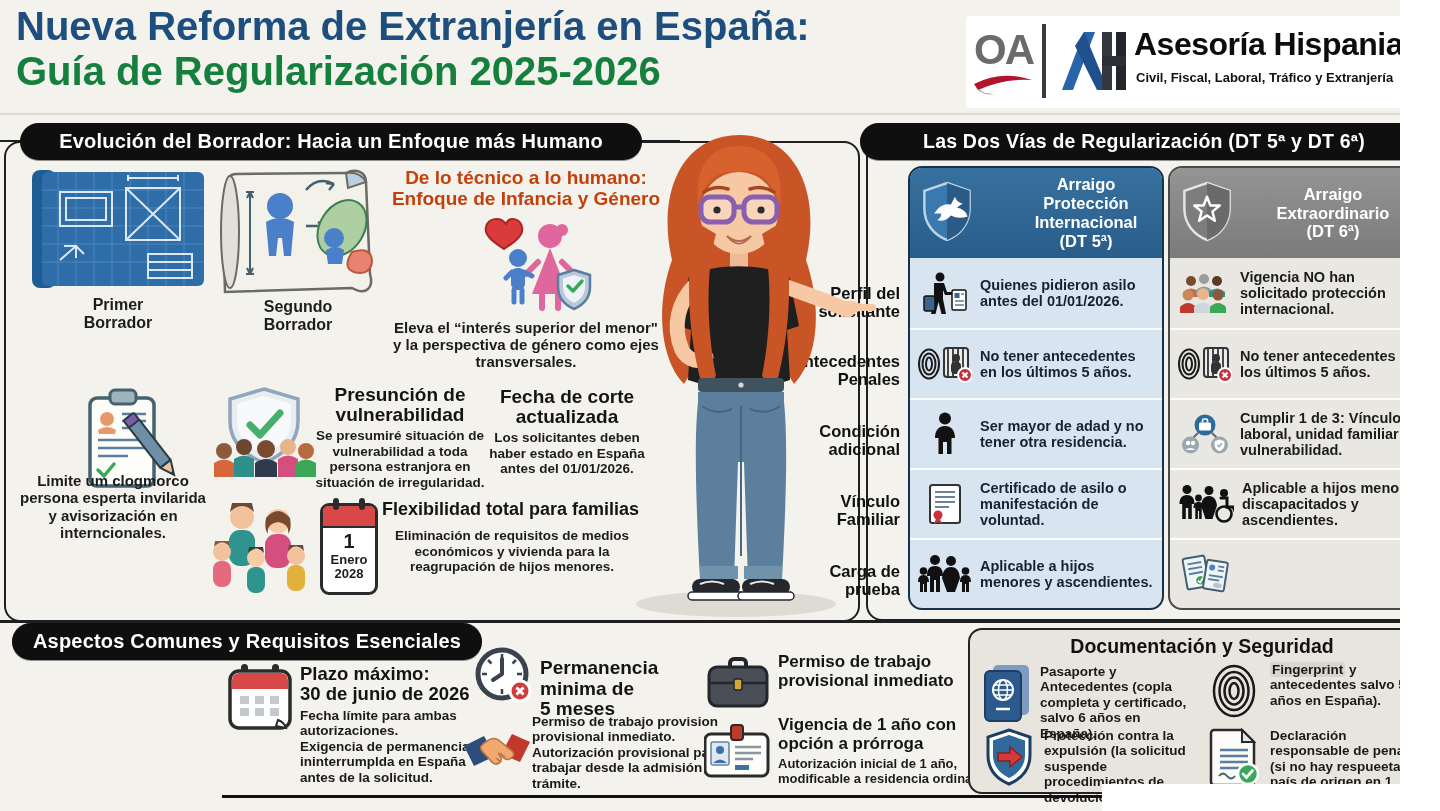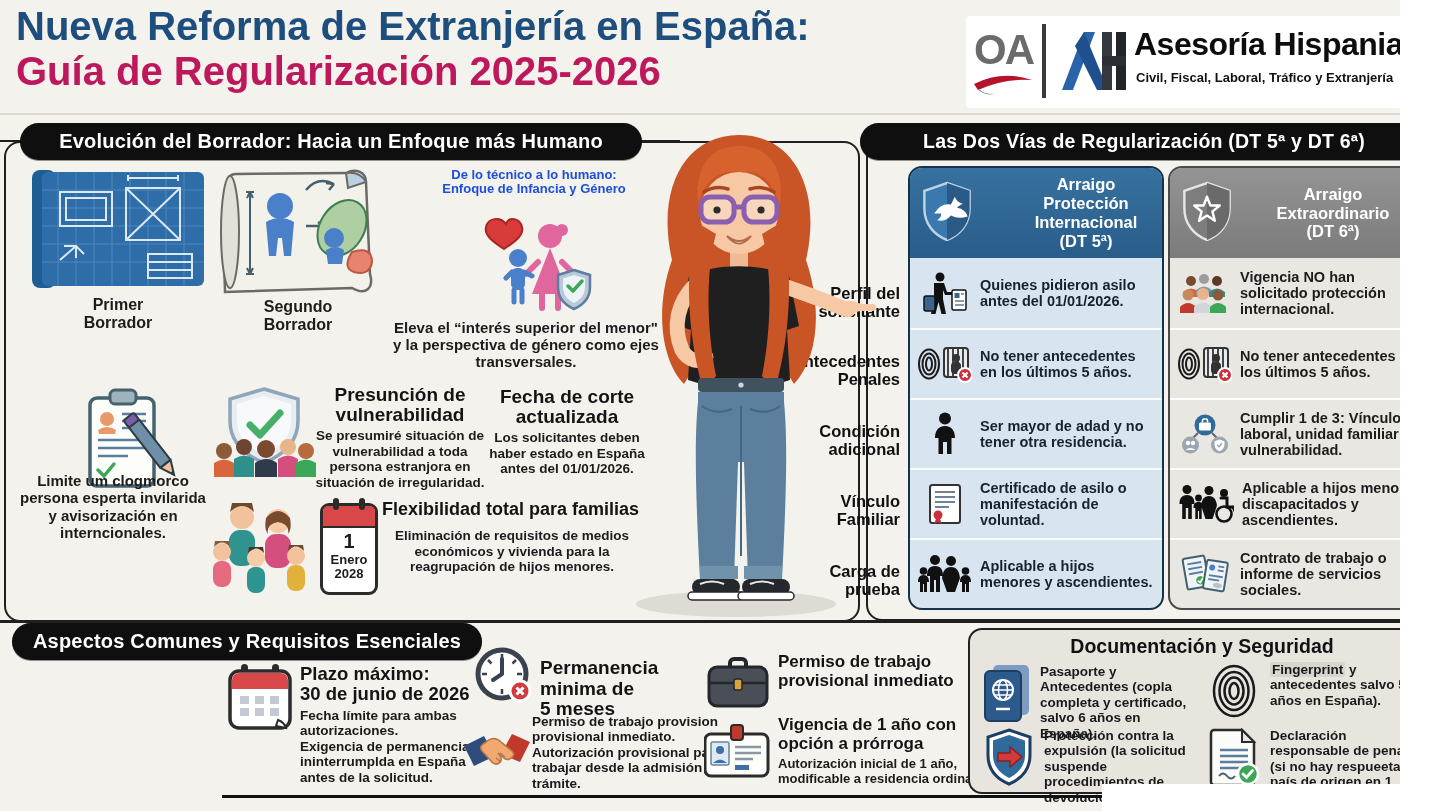--- a/index.html
+++ b/index.html
@@ -26,21 +26,21 @@
   .secitem{position:absolute;display:flex;gap:10px;align-items:flex-start;}
   .hl{background:#d8d5cf;border-radius:2px;padding:0 2px;}
 </style>
 </head>
 <body>
 
 <div id="canvas">
 
   <div class="abs" style="left:16px;top:4px;width:950px;">
     <div style="font-size:40px;line-height:1.12;color:#1e4e7d;">Nueva Reforma de Extranjería en España:</div>
-    <div style="font-size:40px;line-height:1.12;color:#be185d;">Guía de Regularización 2025-2026</div>
+    <div style="font-size:40px;line-height:1.12;color:#15803d;">Guía de Regularización 2025-2026</div>
   </div>
 
   <div class="abs" style="left:966px;top:16px;width:470px;height:92px;background:#fff;border-radius:4px;">
     <div class="abs" style="left:8px;top:10px;font-size:42px;color:#6b6b6b;letter-spacing:-2px;">OA</div>
     <span class="abs" style="left:6px;top:58px;">
       <svg width="62" height="22" viewBox="0 0 62 22">
           <path d="M2 10 Q30 -4 60 6 Q32 4 6 16z" fill="#b5122b"></path>
           <path d="M4 14 q8 8 18 6 q-10 0 -14 -4z" fill="#8a8a8a"></path>
         </svg>
     </span>
@@ -104,21 +104,21 @@
       <path d="M92 24 q12 -14 28 -6 m0 0 l-8 -1 m8 1 l-5 6" stroke="#44606e" stroke-width="2.5" fill="none"></path>
       <ellipse cx="128" cy="62" rx="22" ry="30" fill="#aecfa2" stroke="#3e7d4e" stroke-width="2" transform="rotate(32 128 62)"></ellipse>
       <path d="M138 86 q20 -6 20 10 q-2 14 -18 10 q-12 -4 -2 -20z" fill="#e8836f" stroke="#b85843" stroke-width="2"></path>
       <circle cx="120" cy="72" r="10" fill="#4a7fc9"></circle>
       <path d="M112 84 q10 -6 18 0 l-2 14 h-14z" fill="#4a7fc9"></path>
     </svg>
   </span>
   <div class="abs c pre" style="left:228px;top:298px;width:140px;font-size:16px;line-height:1.1;">Segundo
 Borrador</div>
 
-  <div class="abs c pre" style="left:398px;top:168px;width:272px;font-size:13px;line-height:1.1;color:#1d4ed8;">De lo técnico a lo humano:
+  <div class="abs c pre" style="left:390px;top:168px;width:272px;font-size:19px;line-height:1.1;color:#c2410c;">De lo técnico a lo humano:
 Enfoque de Infancia y Género</div>
 
   <span class="abs" style="left:478px;top:214px;">
     <svg width="116" height="102" viewBox="0 0 116 102">
       <path d="M28 10 c-6 -8 -18 -6 -20 3 c-2 8 6 14 18 22 c12 -8 20 -14 18 -22 c-2 -9 -13 -11 -16 -3z" fill="#d93a3a" stroke="#a82626" stroke-width="2"></path>
       <circle cx="84" cy="16" r="6" fill="#e0679e"></circle>
       <circle cx="72" cy="22" r="12" fill="#e0679e"></circle>
       <path d="M72 34 L54 80 h36 Z" fill="#e0679e"></path>
       <path d="M60 48 l-12 12 M84 48 l10 10" stroke="#e0679e" stroke-width="6" stroke-linecap="round"></path>
       <path d="M64 80 v14 M80 80 v14" stroke="#e0679e" stroke-width="6" stroke-linecap="round"></path>
@@ -433,21 +433,20 @@
             <path d="M15.5 28 l2 2 l3.5 -4" stroke="#fff" stroke-width="1.8" fill="none"></path>
           </g>
           <g transform="rotate(9 34 22)">
             <rect x="24" y="8" width="21" height="29" rx="2" fill="#eef4f8" stroke="#44606e" stroke-width="2"></rect>
             <circle cx="30" cy="15" r="3" fill="#4a7fc9"></circle>
             <path d="M36 13 h6 M36 17 h6 M28 23 h14 M28 27 h11" stroke="#5b7d9e" stroke-width="1.8"></path>
             <ellipse cx="38" cy="32" rx="4.5" ry="2.6" fill="#b9c4cc"></ellipse>
           </g>
         </svg>
       </span>
-      <div class="tx" style="color:#1c1c1c;">Contrato de trabajo o informe de servicios sociales.</div>
     </div>
   </div>
 
   <div class="abs hline" style="left:0;top:620px;width:1440px;height:2.5px;"></div>
   <div class="abs pill" style="left:12px;top:623px;width:470px;height:37px;font-size:20px;z-index:3;">Aspectos Comunes y Requisitos Esenciales</div>
 
   <span class="abs" style="left:228px;top:664px;">
     <svg width="64" height="68" viewBox="0 0 64 68">
       <rect x="13" y="0" width="7" height="15" rx="3.5" fill="#2b2b2b"></rect>
       <rect x="44" y="0" width="7" height="15" rx="3.5" fill="#2b2b2b"></rect>

